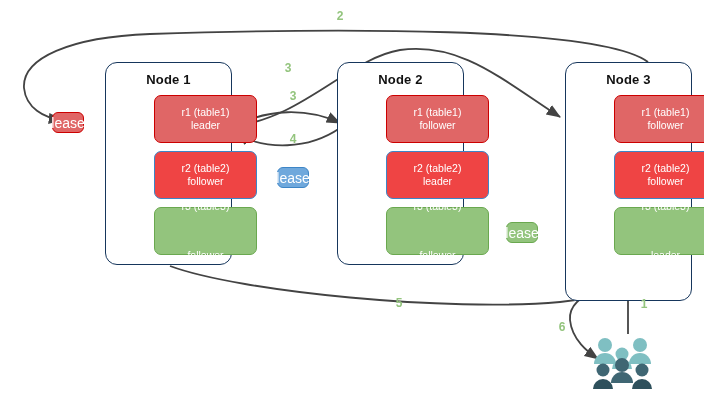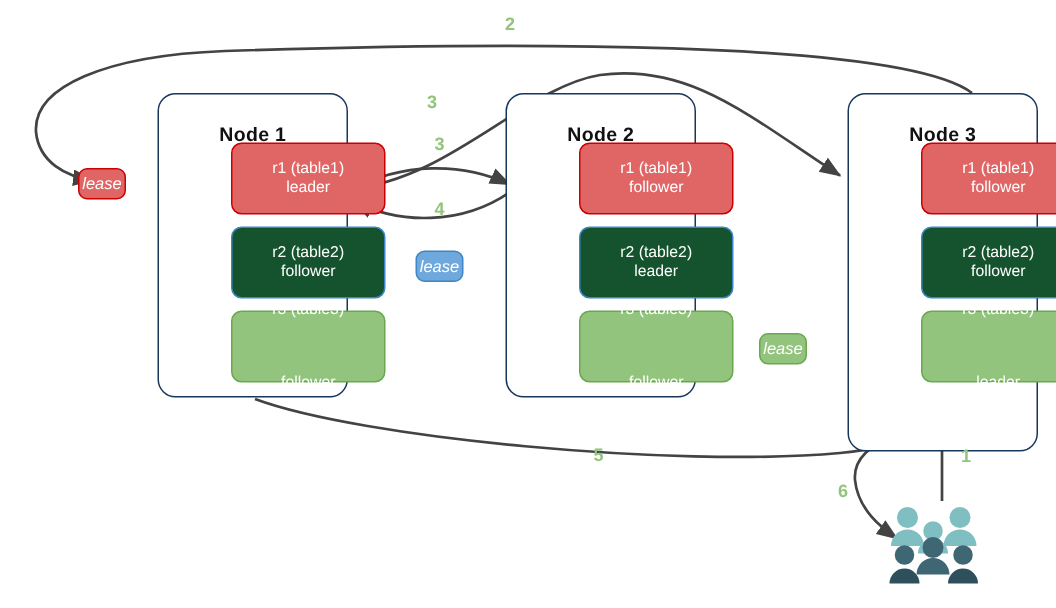--- a/index.html
+++ b/index.html
@@ -15,21 +15,21 @@
   .node-box{
     position:absolute;
     box-sizing:border-box;
     border:1.6px solid #16365c;
     border-radius:12px;
     background:#ffffff;
   }
   .node-title{
     position:absolute;
     left:0;right:0;
-    top:19px;
+    top:9px;
     text-align:center;
     font-size:13px;
     font-weight:bold;
     color:#111111;
     letter-spacing:.2px;
   }
   .replica{
     position:absolute;
     box-sizing:border-box;
     left:12px;
@@ -41,32 +41,31 @@
     align-items:center;
     justify-content:center;
     color:#ffffff;
     font-size:10.5px;
     line-height:13px;
     text-align:center;
     margin-left:36px;
   }
   .replica .ln{display:block;}
   .r-red{background:#e06666;border:1.4px solid #cc0000;}
-  .r-blue{background:#14532d;border:1.4px solid #3d85c6;}
+  .r-blue{background:#ef4444;border:1.4px solid #3d85c6;}
   .r-green{background:#93c47d;border:1.4px solid #6aa84f;gap:36px;}
 
   .lease{
     position:absolute;
     box-sizing:border-box;
     width:32px;height:21px;
     border-radius:6px;
     display:flex;align-items:center;justify-content:center;
     color:#ffffff;
-    font-size:11px;
-    font-style:italic;
+    font-size:14px;
   }
   .lease.red{background:#e06666;border:1.4px solid #cc0000;}
   .lease.blue{background:#6fa8dc;border:1.4px solid #3d85c6;}
   .lease.green{background:#93c47d;border:1.4px solid #6aa84f;}
 
   .step{
     position:absolute;
     color:#93c47d;
     font-size:12px;
     font-weight:bold;

